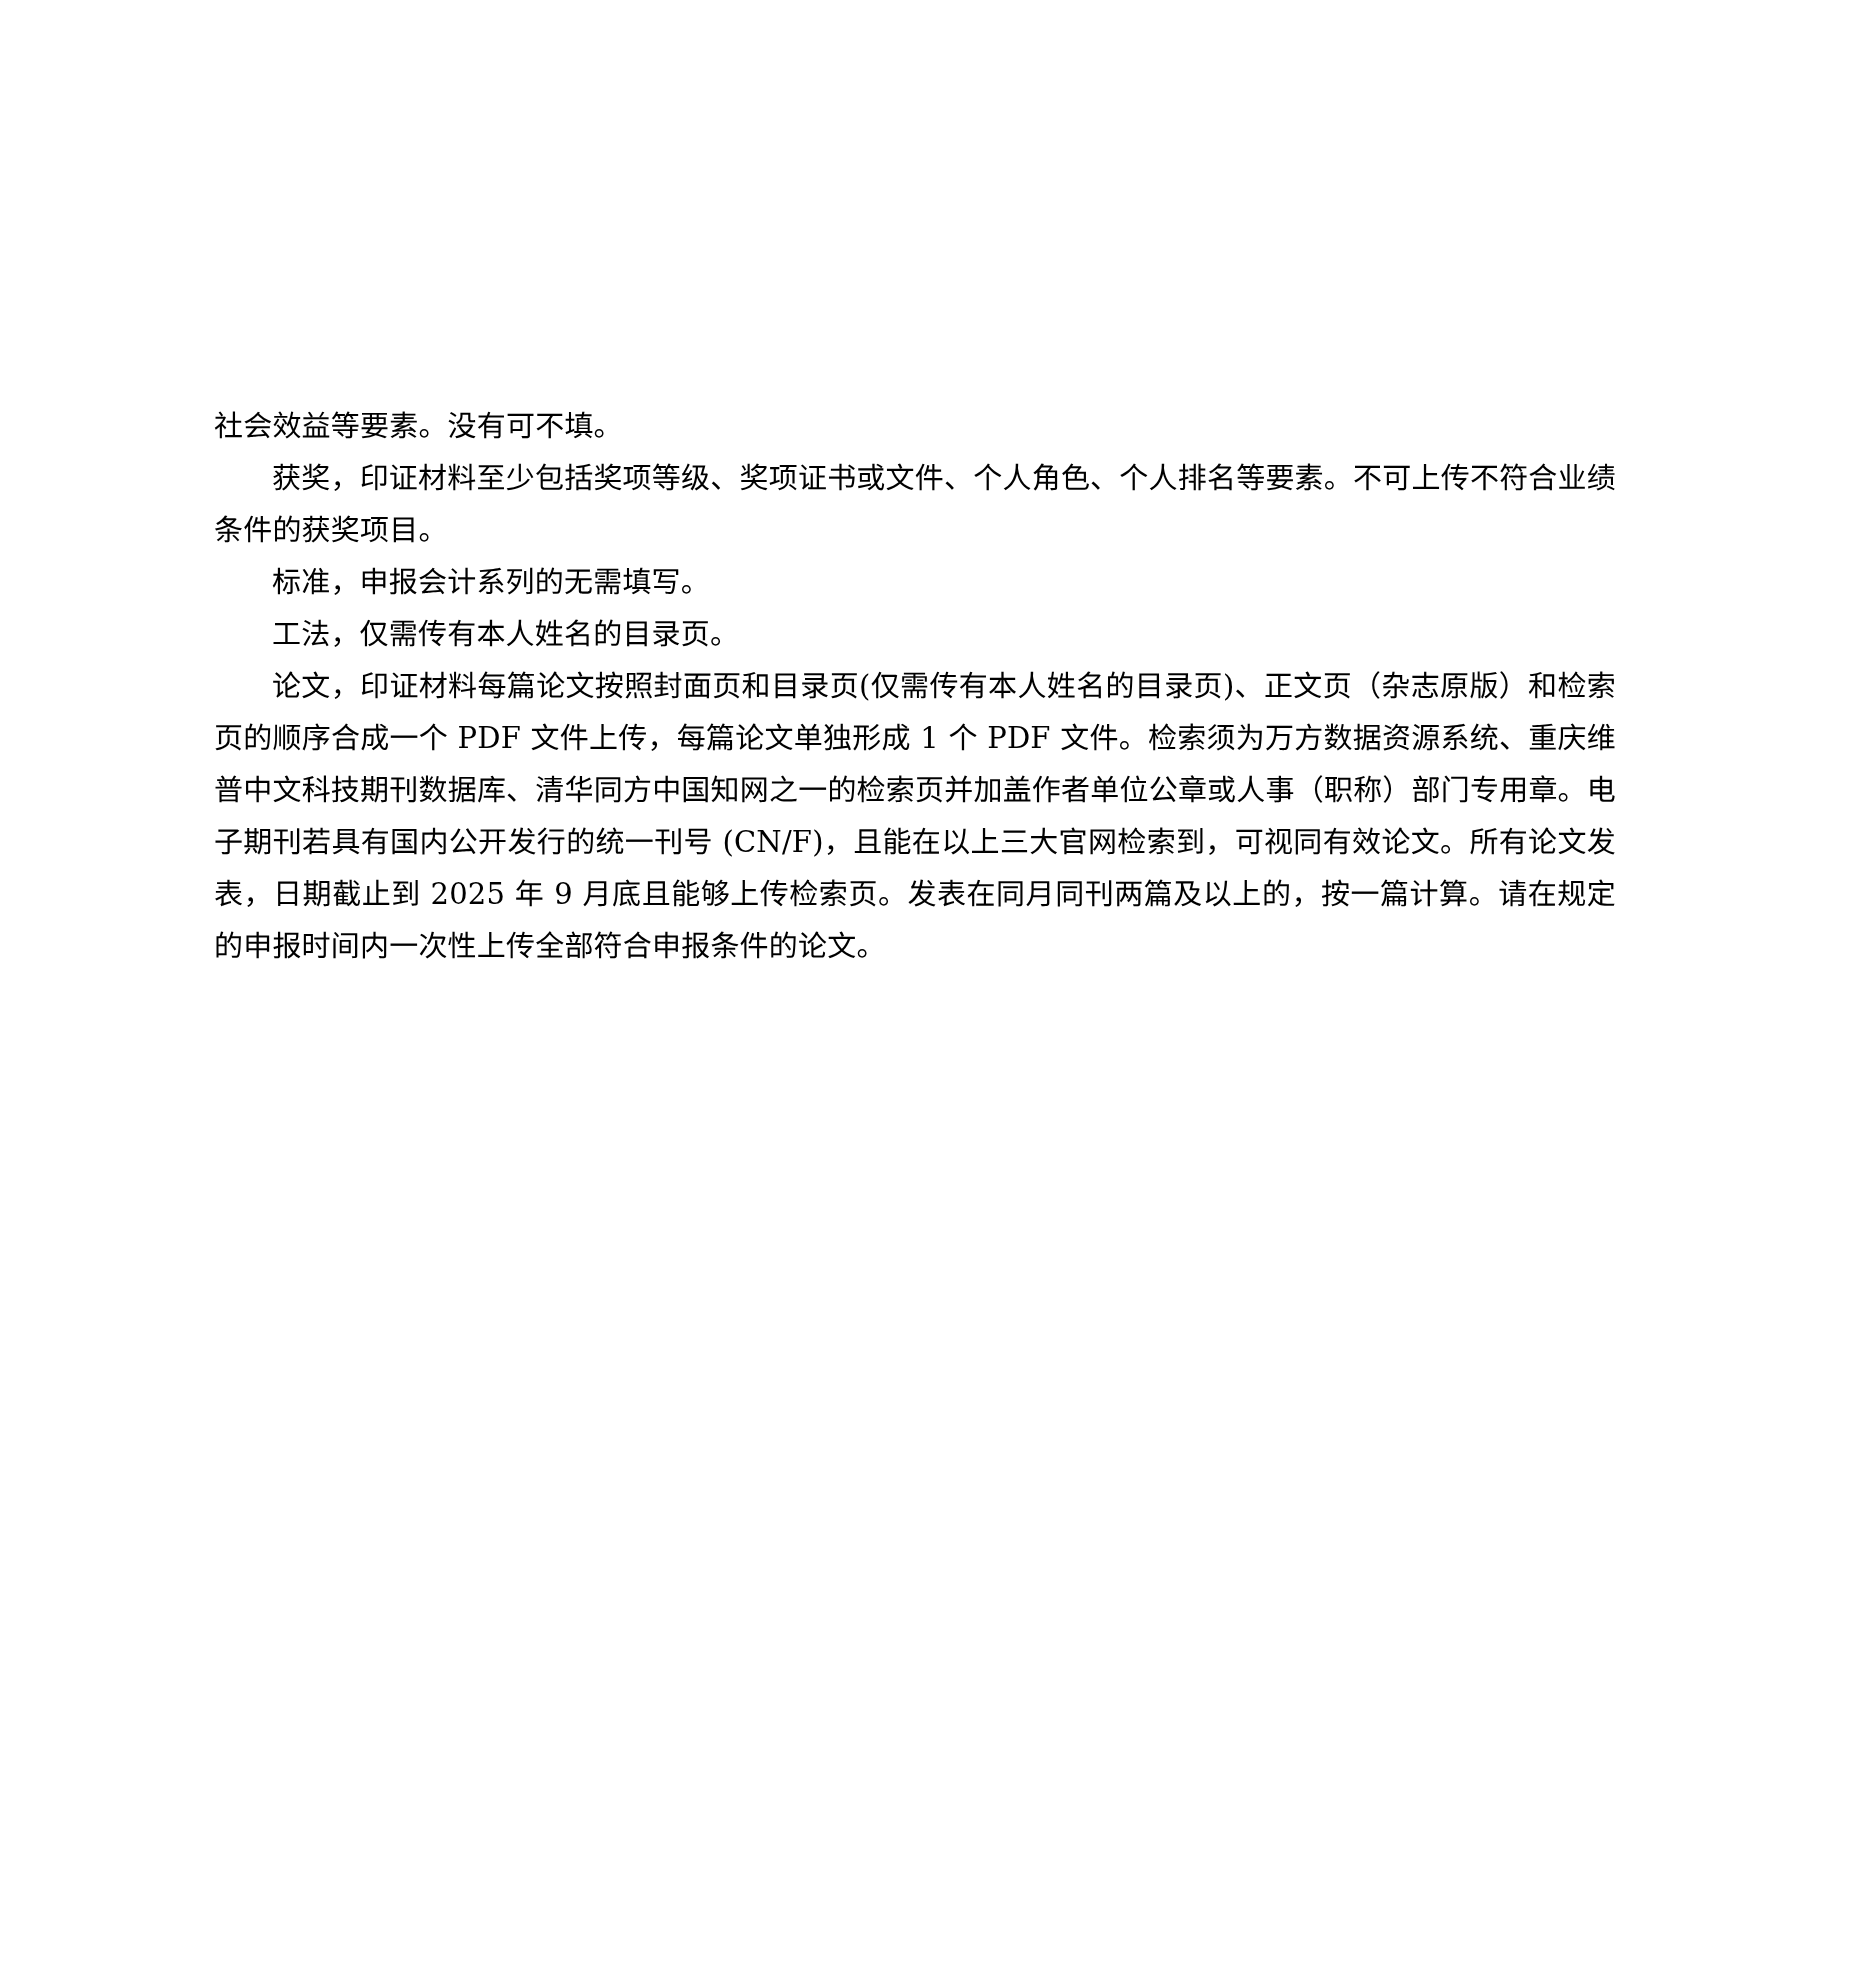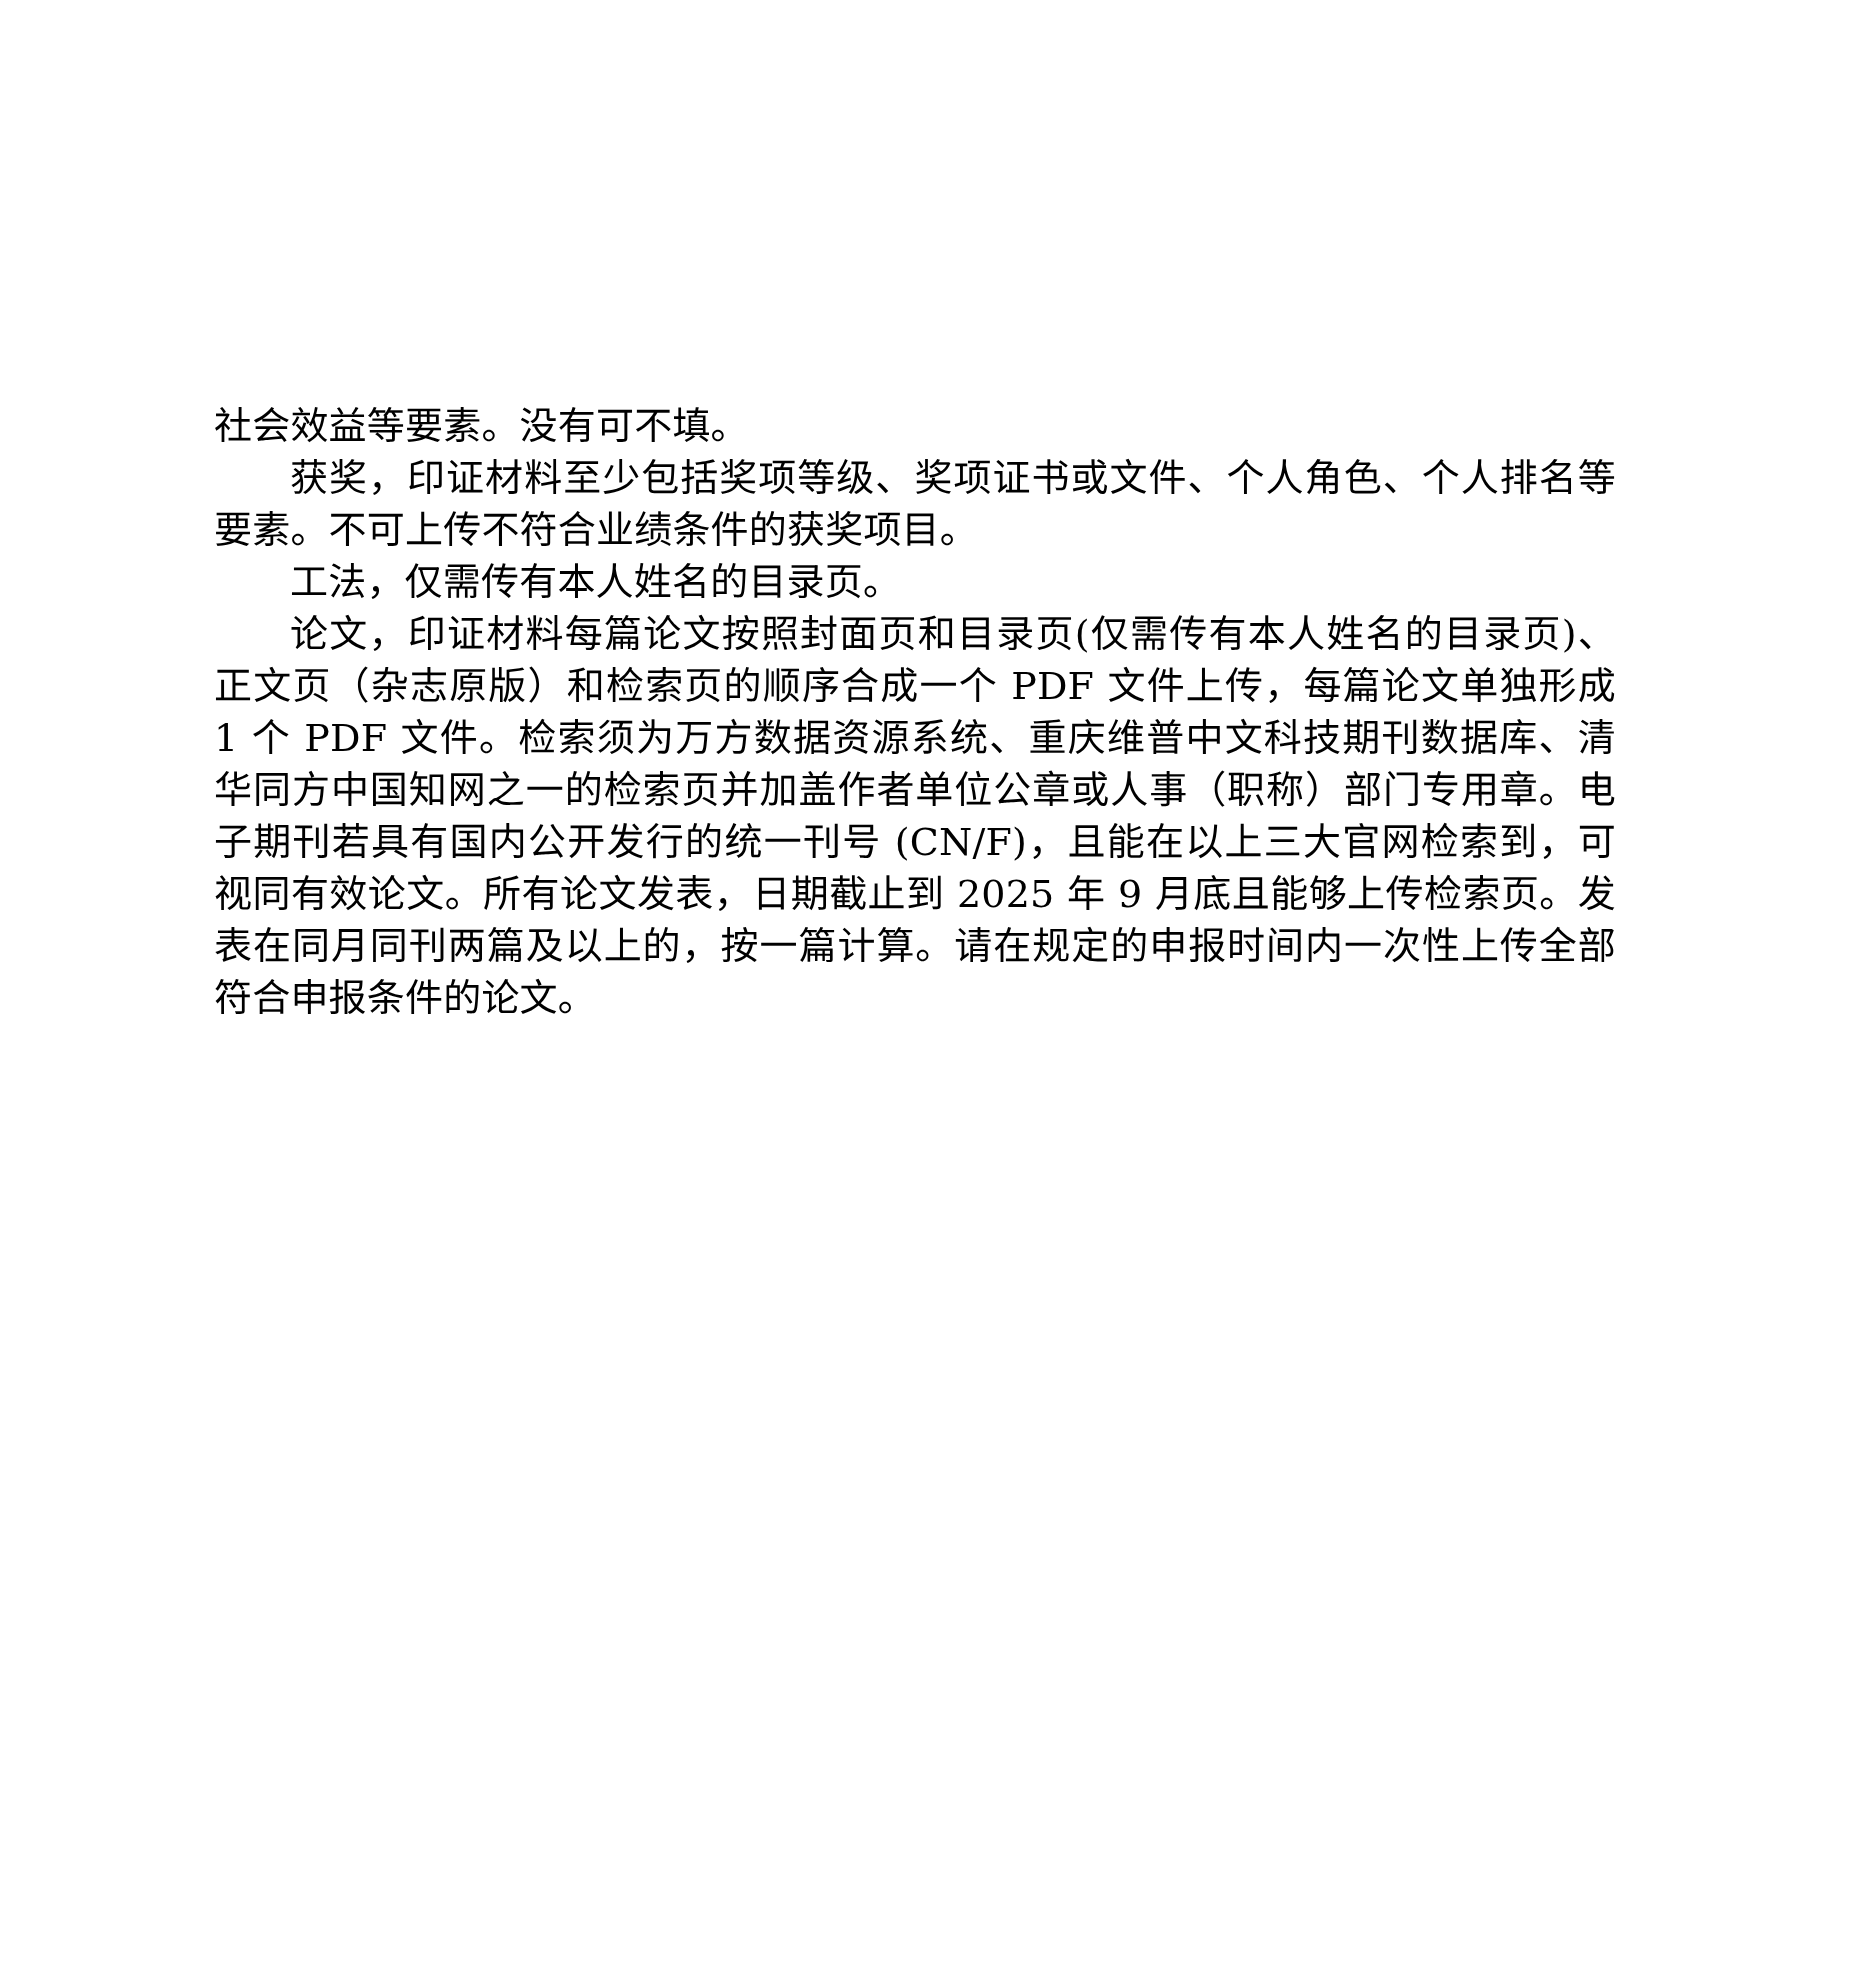--- a/index.html
+++ b/index.html
@@ -27,21 +27,21 @@
     height: 2647px;
     background: #ffffff;
   }
 
   
   #body-text {
     position: absolute;
     left: 214px;
     top: 400px;
     width: 1402px;
-    font-size: 38px;
+    font-size: 29px;
     line-height: 52px;
     text-align: justify;
     text-justify: inter-ideograph;
     letter-spacing: 0.2px;
     color: #000000;
   }
 
   .para {
     margin: 0;
     padding: 0;
@@ -61,20 +61,21 @@
 
 <div id="page-sheet">
 
   <div id="body-text">
 
     <p class="para continued">社会效益等要素。没有可不填。</p>
 
     <p class="para">获奖，印证材料至少包括奖项等级、奖项证书或文件、个人角色、个人排名等要素。不可上传不符合业绩条件的获奖项目。</p>
 
 
+    <p class="para">标准，申报会计系列的无需填写。</p>
 
     <p class="para">工法，仅需传有本人姓名的目录页。</p>
 
     <p class="para">论文，印证材料每篇论文按照封面页和目录页(仅需传有本人姓名的目录页)、正文页（杂志原版）和检索页的顺序合成一个 PDF 文件上传，每篇论文单独形成 1 个 PDF 文件。检索须为万方数据资源系统、重庆维普中文科技期刊数据库、清华同方中国知网之一的检索页并加盖作者单位公章或人事（职称）部门专用章。电子期刊若具有国内公开发行的统一刊号 (CN/F)，且能在以上三大官网检索到，可视同有效论文。所有论文发表，日期截止到 2025 年 9 月底且能够上传检索页。发表在同月同刊两篇及以上的，按一篇计算。请在规定的申报时间内一次性上传全部符合申报条件的论文。</p>
 
 
   </div>
 
 </div>
 

